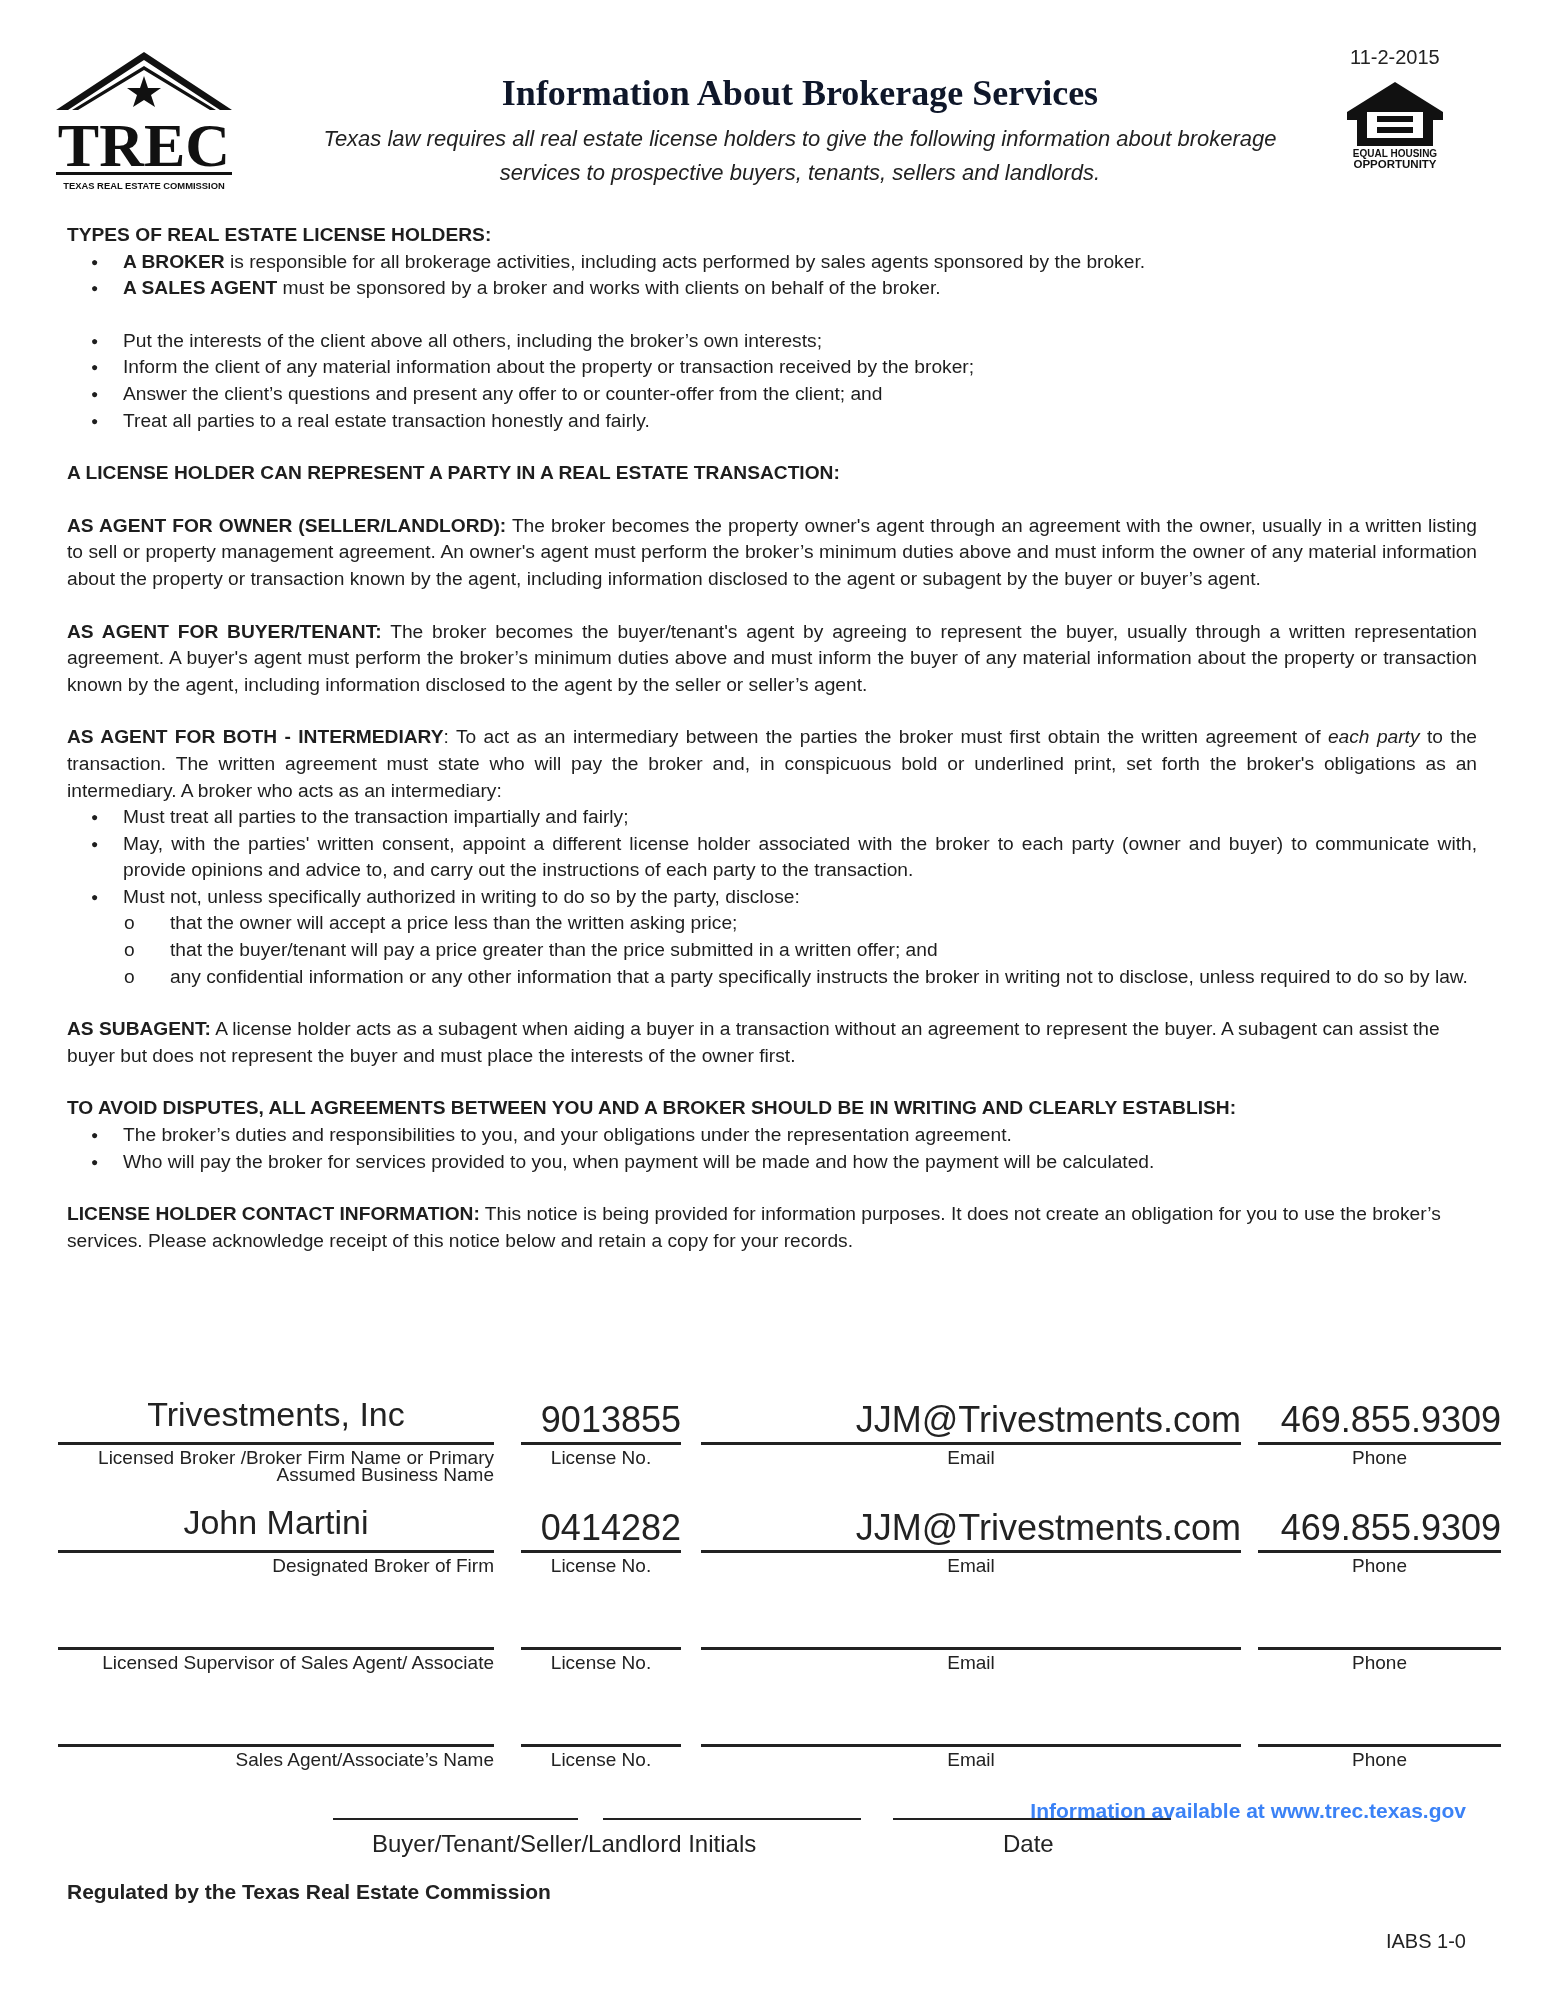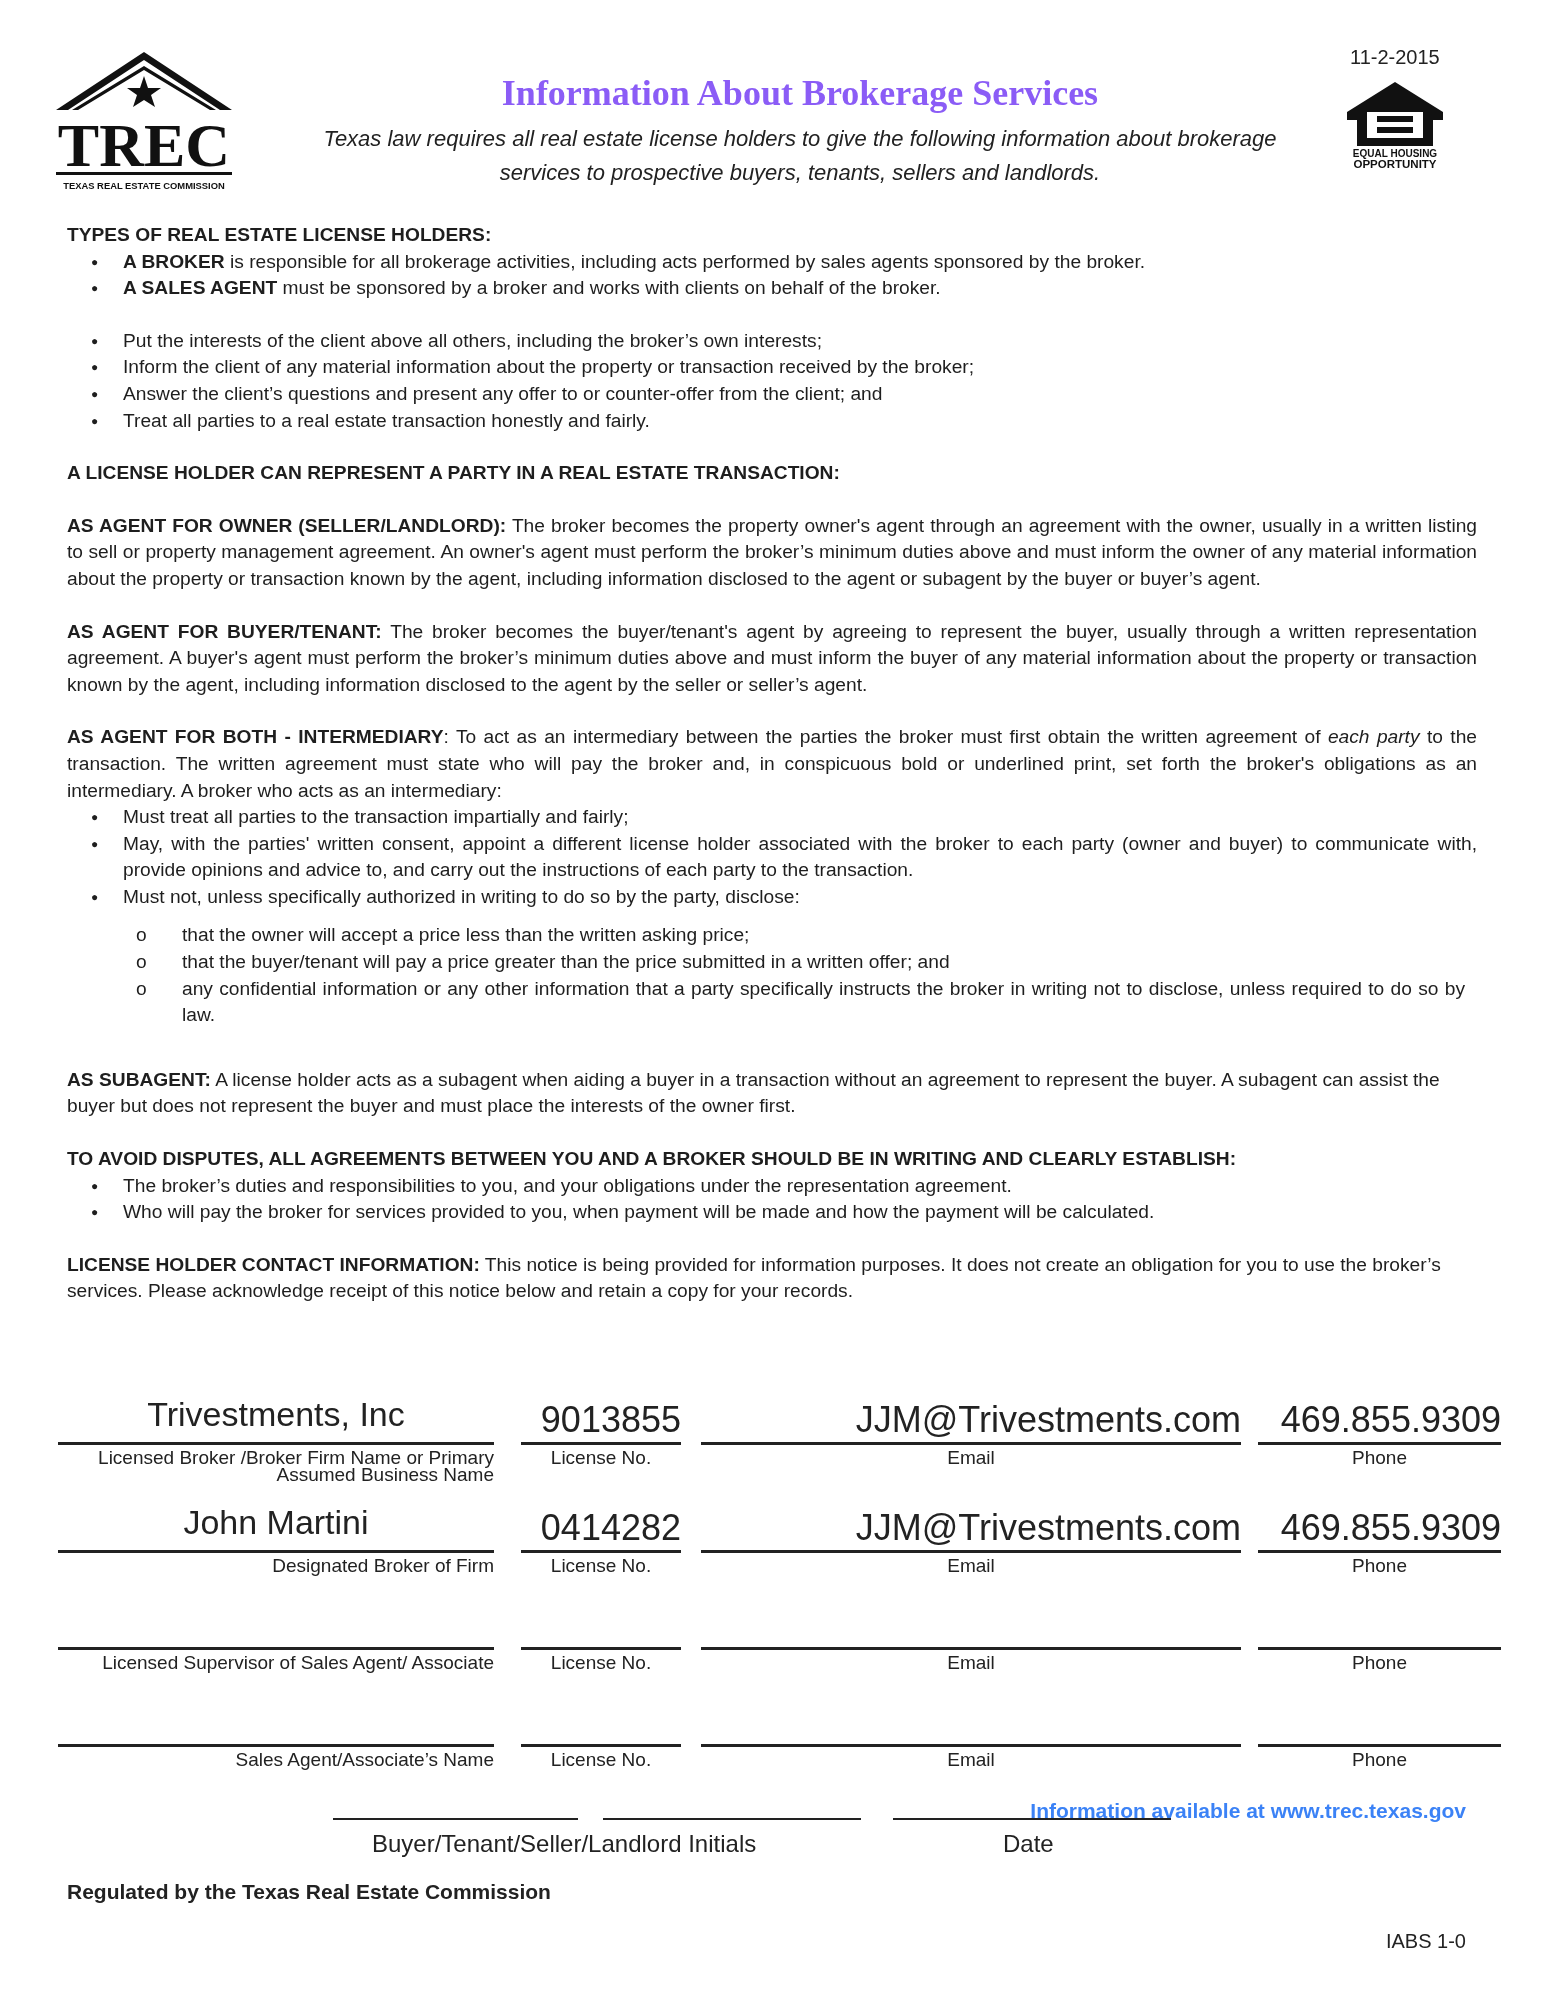--- a/index.html
+++ b/index.html
@@ -5,35 +5,35 @@
   html, body { margin: 0; padding: 0; background: #ffffff; }
   body { width: 1551px; height: 2000px; position: relative; overflow: hidden; color: #1a1a1a;
          font-family: "Liberation Sans", "DejaVu Sans", sans-serif; }
   .page { position: absolute; left: 0; top: 0; width: 1551px; height: 2000px; }
 
   
   .logo-trec { position: absolute; left: 56px; top: 52px; width: 176px; height: 140px; }
   .form-date { position: absolute; left: 1350px; top: 46px; font-size: 20px; color: #222; }
   .eho-logo { position: absolute; left: 1345px; top: 80px; width: 100px; height: 90px; }
   .title { position: absolute; left: 300px; top: 72px; width: 1000px; text-align: center;
-           font-family: "Liberation Serif", "DejaVu Serif", serif; font-weight: bold; font-size: 36px; color: #8b5cf6; }
+           font-family: "Liberation Serif", "DejaVu Serif", serif; font-weight: bold; font-size: 36px; color: #0f172a; }
   .subtitle { position: absolute; left: 290px; top: 122px; width: 1020px; text-align: center;
               font-style: italic; font-size: 22px; line-height: 34px; color: #222; }
 
   
   .content { position: absolute; left: 67px; top: 222px; width: 1410px; font-size: 19.2px; line-height: 26.6px; color: #1e1e1e; }
   .content p { margin: 0; }
   .content .gap { height: 26px; }
   .h { font-weight: bold; }
   .b { font-weight: bold; }
   .just { text-align: justify; text-align-last: left; }
   ul.bul { list-style: none; margin: 0; padding: 0; }
   ul.bul > li { position: relative; padding-left: 56px; }
   ul.bul > li::before { content: "\25CF"; position: absolute; left: 24px; top: 0; font-size: 12px; }
-  ul.sub { list-style: none; margin: 12px; padding: 0; }
+  ul.sub { list-style: none; margin: 0; padding: 0; }
   ul.sub > li { position: relative; padding-left: 103px; }
   ul.sub > li::before { content: "o"; position: absolute; left: 57px; top: 0; }
 
   
   .crow { position: absolute; left: 58px; width: 1410px; height: 90px; }
   .cell { position: absolute; top: 0; }
   .cell .val { position: absolute; left: 0; right: 0; top: 0; text-align: center; font-size: 34px; color: #222; }
   .cell .val.sm { font-size: 36px; top: 4px; text-align: right; }
   .cell .line { position: absolute; left: 0; right: 0; top: 47px; border-top: 3px solid #222; }
   .cell .lab { position: absolute; left: 0; right: 0; top: 54px; font-size: 19px; line-height: 17px; color: #222; }

